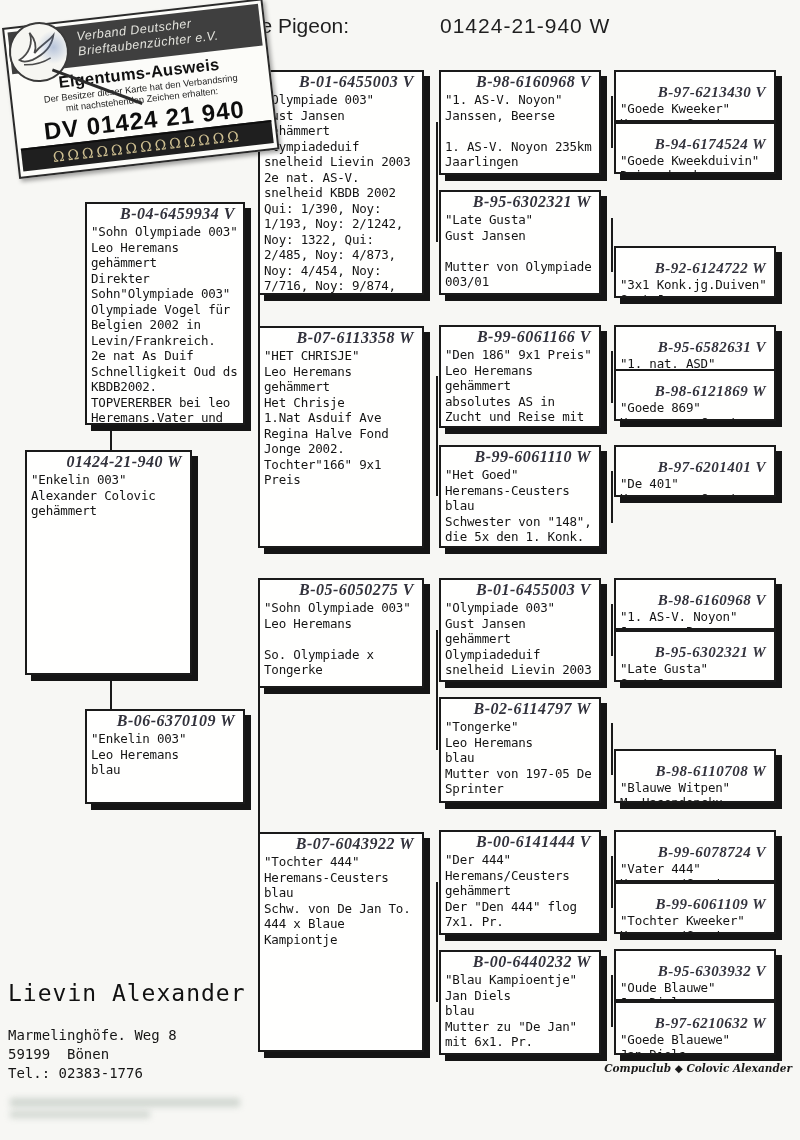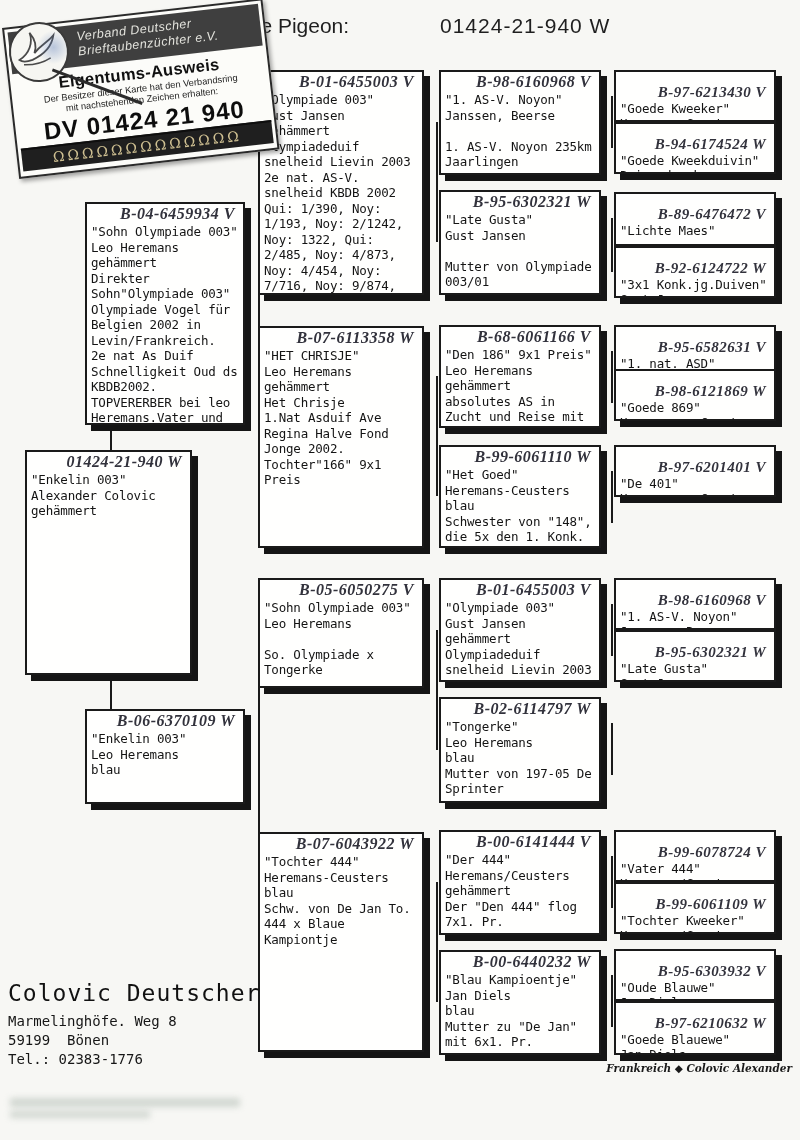--- a/index.html
+++ b/index.html
@@ -41,21 +41,21 @@
              letter-spacing:1px;margin-top:2px;font-family:"Liberation Sans",sans-serif;}
   #card-ornament{position:absolute;left:3px;right:3px;bottom:5px;height:21px;background:#1f1f1f;
              border-top:2px solid #0e0e0e;color:#cfc092;text-align:center;font-size:14px;
              letter-spacing:3px;line-height:20px;overflow:hidden;
              font-family:"DejaVu Serif",serif;}
   
   #owner{position:absolute;left:8px;top:980px;z-index:3;}
   #owner-name{font-family:"DejaVu Sans Mono",monospace;font-size:23px;color:#111;
               letter-spacing:1px;}
   #owner-addr{font-family:"DejaVu Sans Mono",monospace;font-size:14px;line-height:19px;
-              color:#161616;white-space:pre-wrap;margin-top:6px;}
+              color:#161616;white-space:pre-wrap;margin-top:20px;}
   
   #credit{position:absolute;left:600px;top:1062px;width:192px;text-align:right;
           font-family:"DejaVu Serif",serif;font-weight:bold;font-style:italic;
           font-size:10.5px;color:#1a1a1a;z-index:3;}
   
   .ghost{position:absolute;background:#9aa89e;filter:blur(3px);opacity:.4;z-index:1;}
 </style>
 </head>
 <body>
 
@@ -166,21 +166,21 @@
   </div>
   <div class="pbox" style="left:439px;top:190px;width:162px;height:105px">
     <div class="pring">B-95-6302321 W</div>
     <div class="ptext">"Late Gusta"
 Gust Jansen
 
 Mutter von Olympiade
 003/01</div>
   </div>
   <div class="pbox" style="left:439px;top:325px;width:162px;height:103px">
-    <div class="pring">B-68-6061166 V</div>
+    <div class="pring">B-99-6061166 V</div>
     <div class="ptext">"Den 186" 9x1 Preis"
 Leo Heremans
 gehämmert
 absolutes AS in
 Zucht und Reise mit</div>
   </div>
   <div class="pbox" style="left:439px;top:445px;width:162px;height:103px">
     <div class="pring">B-99-6061110 W</div>
     <div class="ptext">"Het Goed"
 Heremans-Ceusters
@@ -224,24 +224,20 @@
   <div class="pbox small" style="left:614px;top:70px;width:162px;height:52px">
     <div class="pring">B-97-6213430 V</div>
     <div class="ptext">"Goede Kweeker"
 Heremans-Ceusters</div>
   </div>
   <div class="pbox small" style="left:614px;top:122px;width:162px;height:52px">
     <div class="pring">B-94-6174524 W</div>
     <div class="ptext">"Goede Kweekduivin"
 Beirendonck</div>
   </div>
-  <div class="pbox small" style="left:614px;top:192px;width:162px;height:54px">
-    <div class="pring">B-89-6476472 V</div>
-    <div class="ptext">"Lichte Maes"</div>
-  </div>
   <div class="pbox small" style="left:614px;top:246px;width:162px;height:52px">
     <div class="pring">B-92-6124722 W</div>
     <div class="ptext">"3x1 Konk.jg.Duiven"
 Gust Jansen</div>
   </div>
   <div class="pbox small" style="left:614px;top:325px;width:162px;height:52px">
     <div class="pring">B-95-6582631 V</div>
     <div class="ptext">"1. nat. ASD"
 Heremans - Ceusters</div>
   </div>
@@ -257,20 +253,25 @@
   </div>
   <div class="pbox small" style="left:614px;top:578px;width:162px;height:52px">
     <div class="pring">B-98-6160968 V</div>
     <div class="ptext">"1. AS-V. Noyon"
 Janssen, Beerse</div>
   </div>
   <div class="pbox small" style="left:614px;top:630px;width:162px;height:52px">
     <div class="pring">B-95-6302321 W</div>
     <div class="ptext">"Late Gusta"
 Gust Jansen</div>
+  </div>
+  <div class="pbox small" style="left:614px;top:749px;width:162px;height:54px">
+    <div class="pring">B-98-6110708 W</div>
+    <div class="ptext">"Blauwe Witpen"
+M. Hasendonckx</div>
   </div>
   <div class="pbox small" style="left:614px;top:830px;width:162px;height:52px">
     <div class="pring">B-99-6078724 V</div>
     <div class="ptext">"Vater 444"
 Heremans/Ceusters</div>
   </div>
   <div class="pbox small" style="left:614px;top:882px;width:162px;height:52px">
     <div class="pring">B-99-6061109 W</div>
     <div class="ptext">"Tochter Kweeker"
 Heremans/Ceusters</div>
@@ -304,24 +305,24 @@
     <div class="card-title">Eigentums-Ausweis</div>
     <div class="card-note">
       <div>Der Besitzer dieser Karte hat den Verbandsring</div>
       <div>mit nachstehenden Zeichen erhalten:</div>
     </div>
     <div class="card-ring">DV 01424 21 940</div>
     <div id="card-ornament">ΩΩΩΩΩΩΩΩΩΩΩΩΩ</div>
   </div>
 
   <div id="owner">
-    <div id="owner-name">Colovic Deutscher</div>
+    <div id="owner-name">Lievin Alexander</div>
     <div id="owner-addr">Marmelinghöfe. Weg 8
 59199  Bönen
 Tel.: 02383-1776</div>
   </div>
 
-  <div id="credit">Frankreich ◆ Colovic Alexander</div>
+  <div id="credit">Compuclub ◆ Colovic Alexander</div>
 
   <div class="ghost" style="left:10px;top:1098px;width:230px;height:9px"></div>
   <div class="ghost" style="left:10px;top:1111px;width:140px;height:7px"></div>
 
 </div>
 
 </body></html>

